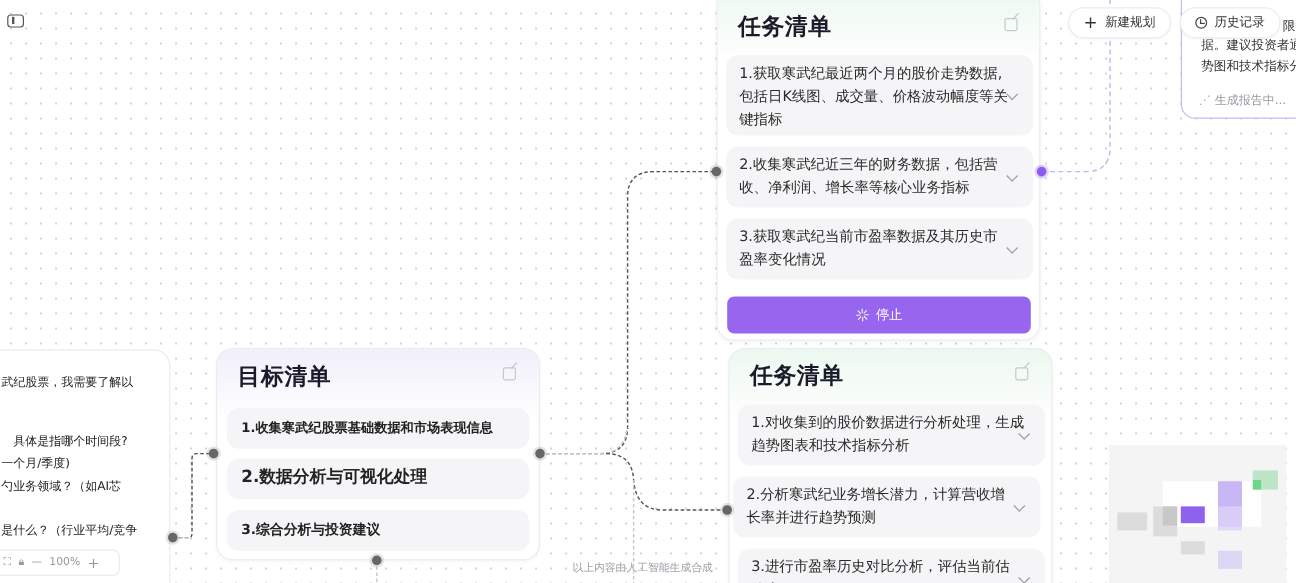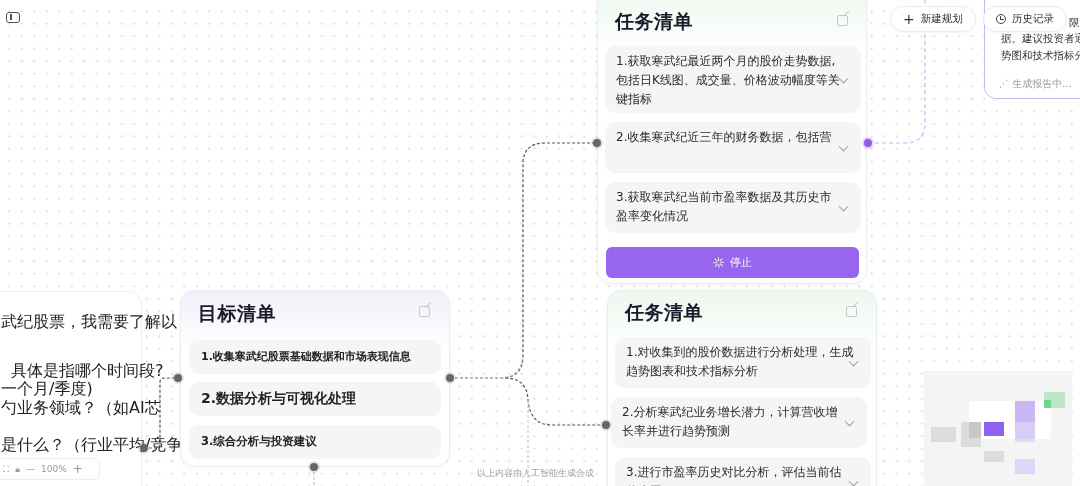--- a/index.html
+++ b/index.html
@@ -93,21 +93,21 @@
       border: 1px solid #c9b7f5; border-radius: 12px; background: #fff;
     }
     .report-text { position: absolute; left: 16px; font-size: 10.5px; color: #333; white-space: nowrap; line-height: 17px; }
     .report-status { position: absolute; left: 14px; top: 77px; font-size: 10px; color: #9a9aa2; white-space: nowrap; }
 
     
     .chat-card {
       position: absolute; left: -20px; top: 291px; width: 162px; height: 210px;
       border: 1px solid #ececf0; border-radius: 14px; background: #fff;
     }
-    .chat-line { position: absolute; font-size: 16px; color: #222; white-space: nowrap; }
+    .chat-line { position: absolute; font-size: 10px; color: #222; white-space: nowrap; }
 
     .zoom-bar {
       position: absolute; left: -4px; top: 458px; width: 104px; height: 22px;
       background: #fff; border: 1px solid #ececf0; border-radius: 6px;
       display: flex; align-items: center; gap: 6px; padding-left: 6px; font-size: 9px; color: #999;
     }
     .zb-icon { color: #999; font-size: 9px; cursor: pointer; }
 
     .footnote { position: absolute; left: 477px; top: 467px; font-size: 9px; color: #a0a0a8; white-space: nowrap; }
 
@@ -170,20 +170,21 @@
   <div class="card-title" style="left:17px;top:18px;">任务清单</div>
   <div class="edit-icon" style="left:239px;top:24px;"></div>
   <div class="item" style="left:7px;top:55px;width:256px;height:67px;">
     <span class="text" style="left:11px;top:6px;white-space:nowrap;">1.获取寒武纪最近两个月的股价走势数据,</span>
     <span class="text" style="left:11px;top:25px;white-space:nowrap;">包括日K线图、成交量、价格波动幅度等关</span>
     <span class="text" style="left:11px;top:44px;white-space:nowrap;">键指标</span>
     <span class="chev"></span>
   </div>
   <div class="item" style="left:7px;top:131px;width:256px;height:51px;">
     <span class="text" style="left:11px;top:6px;white-space:nowrap;">2.收集寒武纪近三年的财务数据，包括营</span>
+    <span class="text" style="left:11px;top:25px;white-space:nowrap;">收、净利润、增长率等核心业务指标</span>
     <span class="chev"></span>
   </div>
   <div class="item" style="left:7px;top:191px;width:256px;height:51px;">
     <span class="text" style="left:11px;top:6px;white-space:nowrap;">3.获取寒武纪当前市盈率数据及其历史市</span>
     <span class="text" style="left:11px;top:25px;white-space:nowrap;">盈率变化情况</span>
     <span class="chev"></span>
   </div>
 </div>
 
 <div class="stop-btn">

